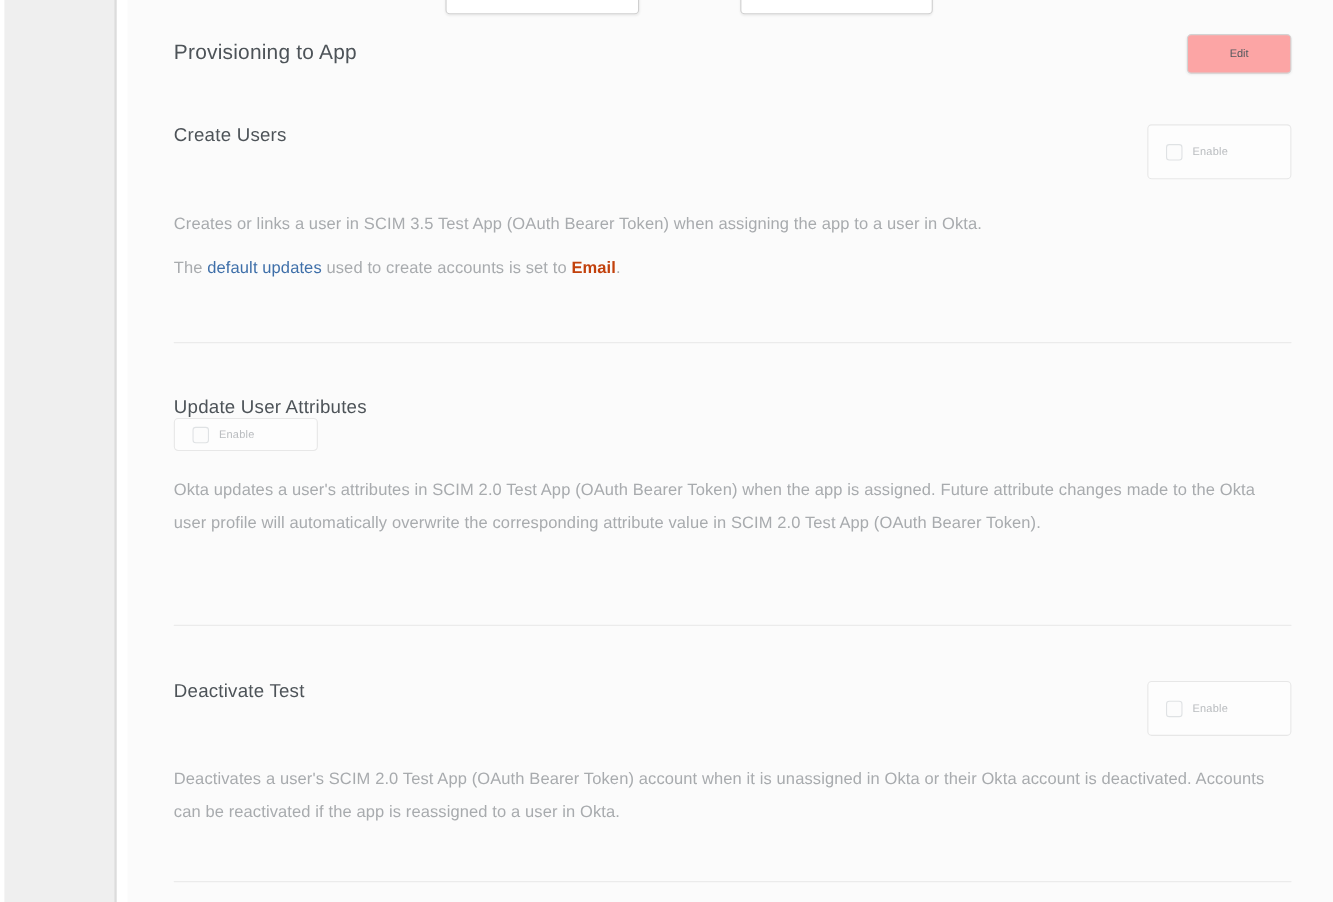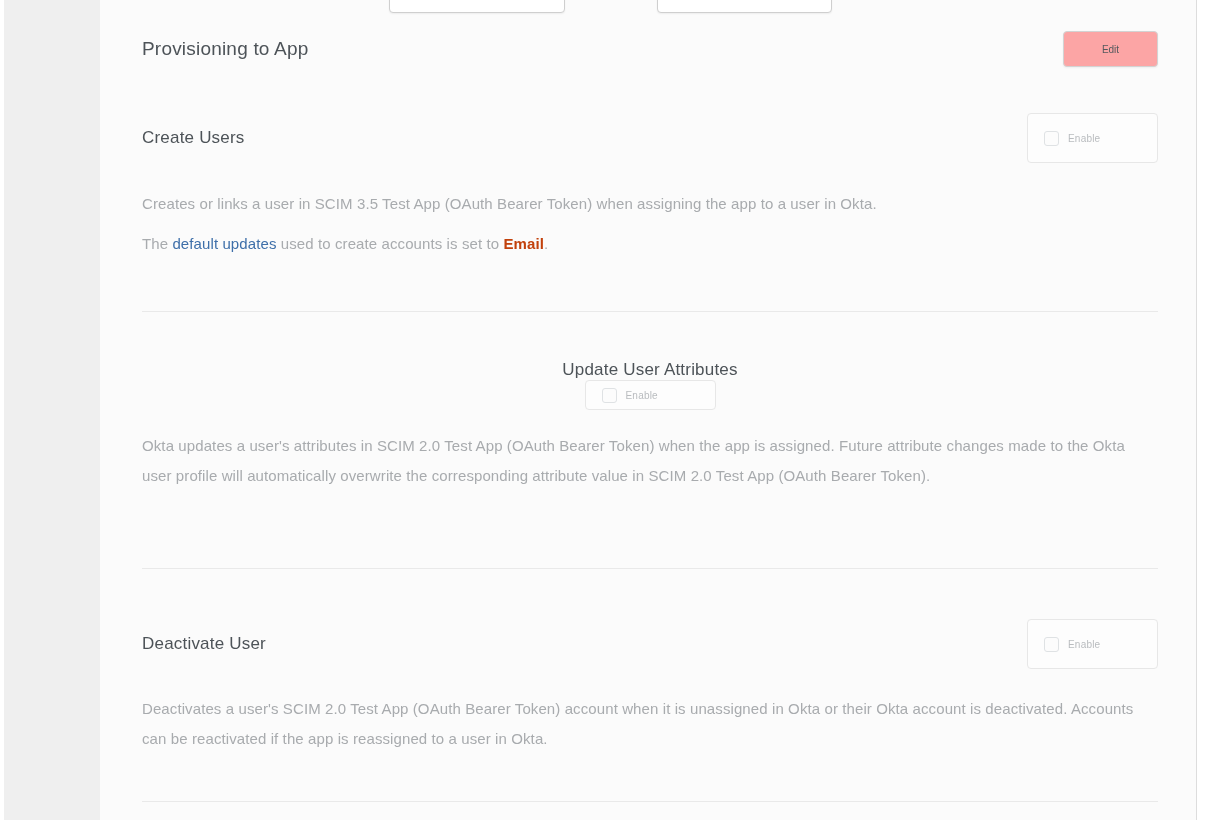--- a/index.html
+++ b/index.html
@@ -4,21 +4,21 @@
 <style>
   * { margin: 0; padding: 0; box-sizing: border-box; }
   html, body { width: 1212px; height: 820px; background: #ffffff; overflow: hidden; }
   body { font-family: "Liberation Sans", sans-serif; position: relative; }
 
   .sidebar {
     position: absolute; left: 4px; top: 0; width: 102px; height: 820px;
     background: #efefef; border-right: 2px solid #dcdcdc;
   }
   .content {
-    position: absolute; left: 100px; top: 0; width: 1097px; height: 820px;
+    position: absolute; left: 116px; top: 0; width: 1097px; height: 820px;
     background: #fbfbfb; border-right: 1px solid #dddddd;
   }
 
   
   .cropped-input {
     position: absolute; top: -37px; height: 50px;
     background: #ffffff; border: 1px solid #cfcfcf; border-radius: 4px;
     box-shadow: 0 1px 2px rgba(0,0,0,0.06);
     font-size: 14px; color: #5e6468; padding: 0 10px;
   }
@@ -38,21 +38,21 @@
     width: 95px; height: 36px;
     background: #fca5a5; border: 1px solid #d3d3d3; border-radius: 4px;
     box-shadow: 0 1px 2px rgba(0,0,0,0.05);
     font-family: "Liberation Sans", sans-serif;
     font-size: 10px; color: #54595e; cursor: pointer;
     display: flex; align-items: center; justify-content: center; text-align: center;
   }
 
   .section-row {
     height: 50px;
-    display: flex; align-items: center; justify-content: space-between;
+    display: flex; align-items: flex-start; justify-content: space-between;
   }
   .section-row.s1 { top: 113px; }
   .section-row.s2 { top: 360px; flex-direction: column; }
   .section-row.s3 { top: 619px; }
   .section-title {
     font-size: 17px; font-weight: 400; color: #4d5358; letter-spacing: 0.2px;
   }
   .enable-btn {
     width: 131px; height: 50px;
     background: #fdfdfd; border: 1px solid #e7e7e7; border-radius: 4px;
@@ -112,21 +112,21 @@
     <div class="enable-btn">
       <span class="enable-checkbox"></span>
       <span class="enable-label">Enable</span>
     </div>
   </div>
   <div class="inner para p-update">Okta updates a user's attributes in SCIM 2.0 Test App (OAuth Bearer Token) when the app is assigned. Future attribute changes made to the Okta user profile will automatically overwrite the corresponding attribute value in SCIM 2.0 Test App (OAuth Bearer Token).</div>
 
   <div class="inner divider d2"></div>
 
   <div class="inner section-row s3">
-    <div class="section-title">Deactivate User</div>
+    <div class="section-title">Deactivate Test</div>
     <div class="enable-btn">
       <span class="enable-checkbox"></span>
       <span class="enable-label">Enable</span>
     </div>
   </div>
   <div class="inner para p-deactivate">Deactivates a user's SCIM 2.0 Test App (OAuth Bearer Token) account when it is unassigned in Okta or their Okta account is deactivated. Accounts can be reactivated if the app is reassigned to a user in Okta.</div>
 
   <div class="inner divider d3"></div>
 
 </div>

